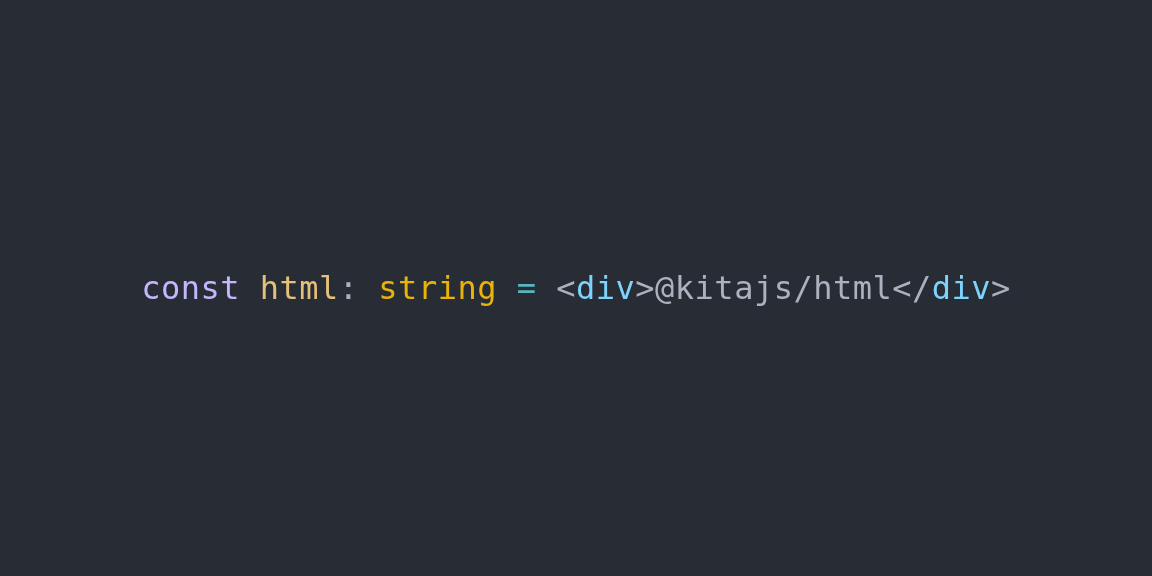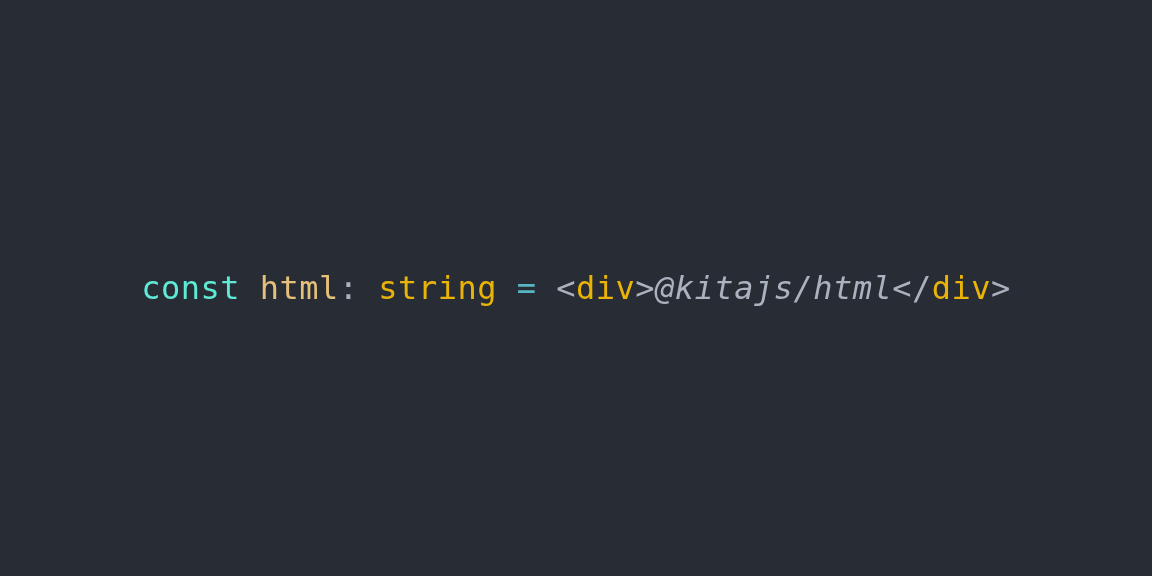--- a/index.html
+++ b/index.html
@@ -17,41 +17,40 @@
       font-family: 'Menlo', 'Monaco', 'Consolas', 'Courier New', monospace;
       overflow: hidden;
     }
     .code-line {
       font-size: 32px;
       font-weight: 500;
       white-space: nowrap;
       letter-spacing: 0.5px;
     }
     .tok-keyword {
-      color: #5eead4;
+      color: #c4b5fd;
     }
     .tok-variable {
       color: #e5c07b;
     }
     .tok-punct {
       color: #abb2bf;
     }
     .tok-type {
       color: #eab308;
     }
     .tok-operator {
       color: #56b6c2;
     }
     .tok-bracket {
       color: #abb2bf;
     }
     .tok-tag {
-      color: #eab308;
+      color: #7dd3fc;
     }
     .tok-text {
       color: #abb2bf;
-      font-style: italic;
     }
   </style>
 </head>
 <body>
 
 <pre class="code-line"><span class="tok-keyword">const</span> <span class="tok-variable">html</span><span class="tok-punct">:</span> <span class="tok-type">string</span> <span class="tok-operator">=</span> <span class="tok-bracket">&lt;</span><span class="tok-tag">div</span><span class="tok-bracket">&gt;</span><span class="tok-text">@kitajs/html</span><span class="tok-bracket">&lt;/</span><span class="tok-tag">div</span><span class="tok-bracket">&gt;</span></pre>
 
 </body></html>

